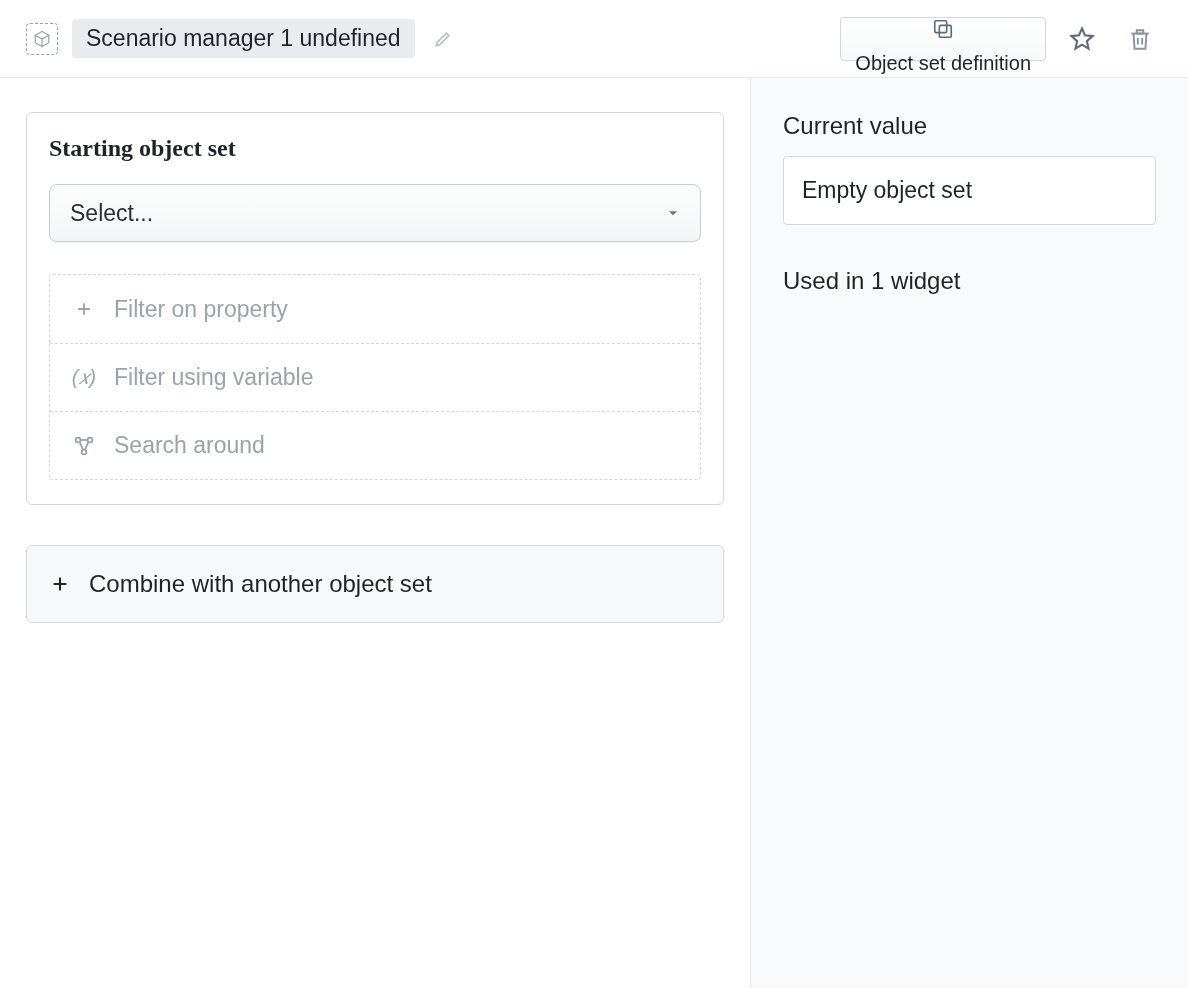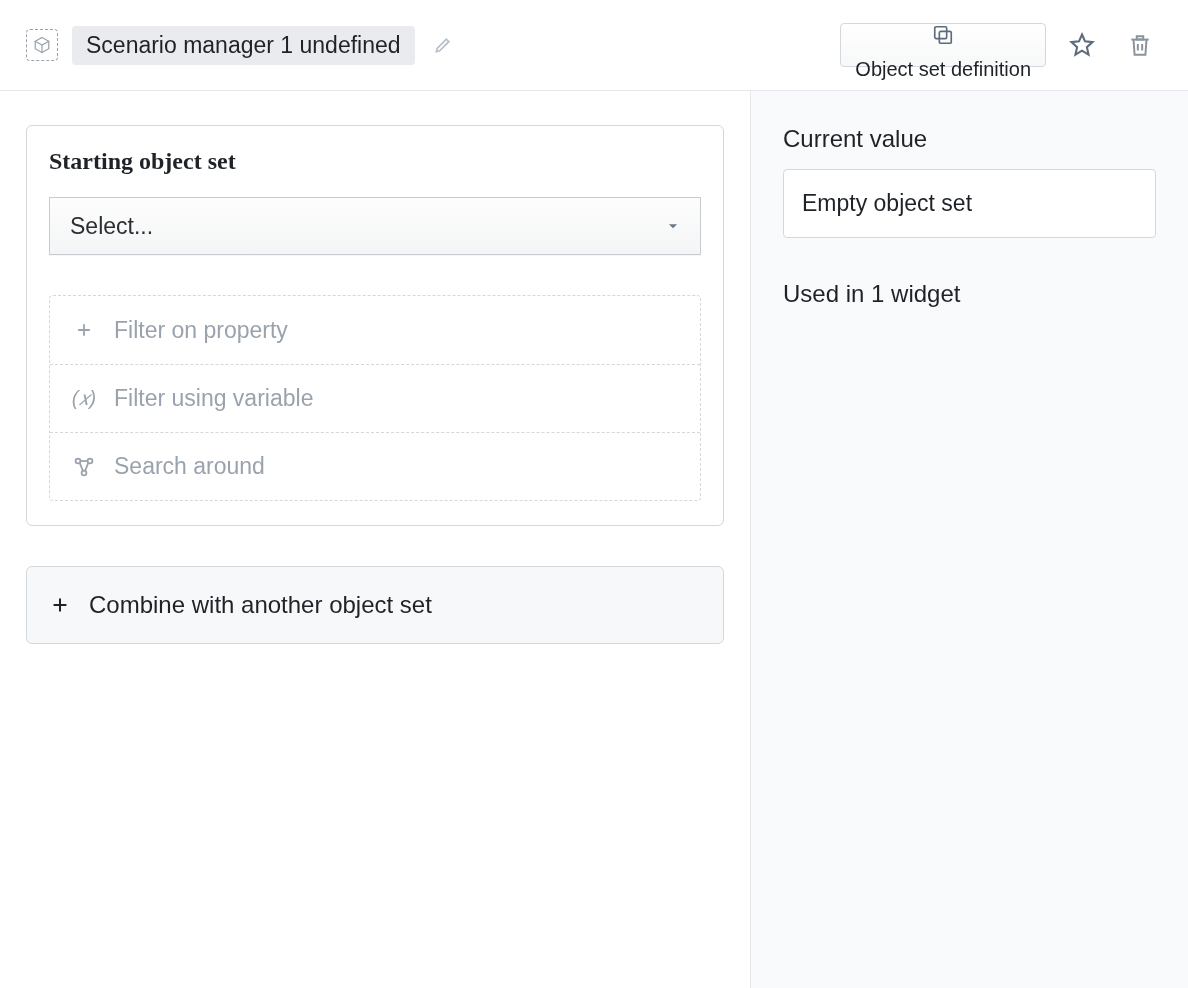--- a/index.html
+++ b/index.html
@@ -9,21 +9,21 @@
     color: #1f2937;
     width: 1188px;
     height: 988px;
     overflow: hidden;
   }
 
   
   .header {
     display: flex;
     align-items: center;
-    height: 91px;
+    height: 78px;
     padding: 0 26px;
     border-bottom: 1px solid #e5e7eb;
     gap: 14px;
   }
   .cube-badge {
     width: 32px; height: 32px;
     border: 1.5px dashed #9aa3ad;
     border-radius: 4px;
     display: flex; align-items: center; justify-content: center;
     flex: 0 0 auto;
@@ -91,30 +91,30 @@
   .card-title {
     font-size: 24px;
     font-weight: 600;
     color: #1f2328;
     margin-bottom: 22px;
     font-family: Liberation Serif, serif;
   }
   .select-field {
     height: 58px;
     border: 1px solid #c7ccd1;
-    border-radius: 0;
+    border-radius: 8px;
     background: linear-gradient(#fdfdfd, #f4f5f6);
     display: flex;
     align-items: center;
     justify-content: space-between;
     padding: 0 20px;
     font-size: 23px;
     color: #2a2f35;
     cursor: pointer;
-    margin-bottom: 40px;
+    margin-bottom: 32px;
     box-shadow: 0 1px 0 rgba(0,0,0,0.03);
   }
   .caret-down { color: #6b7785; }
 
   .dashed-list {
     border: 1.5px dashed #d4d7dc;
     border-radius: 4px;
   }
   .dashed-item {
     display: flex;

